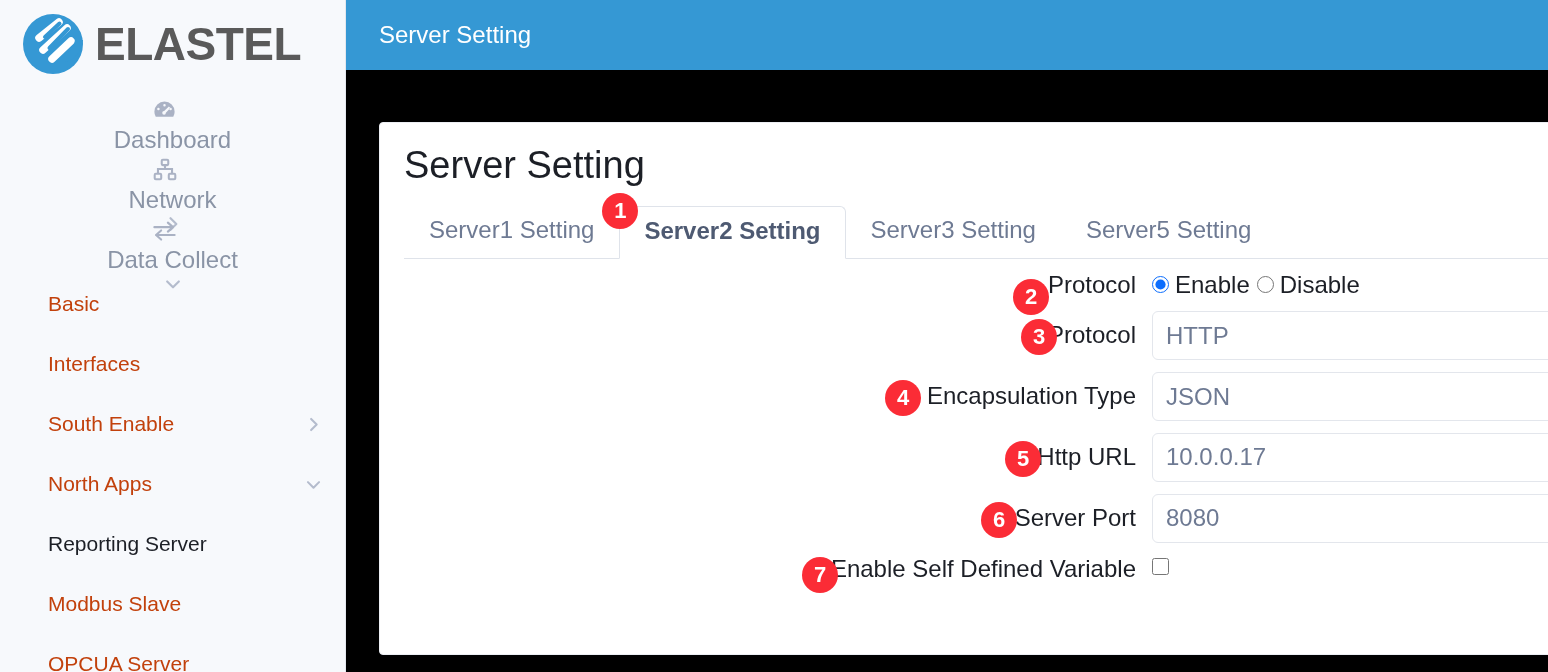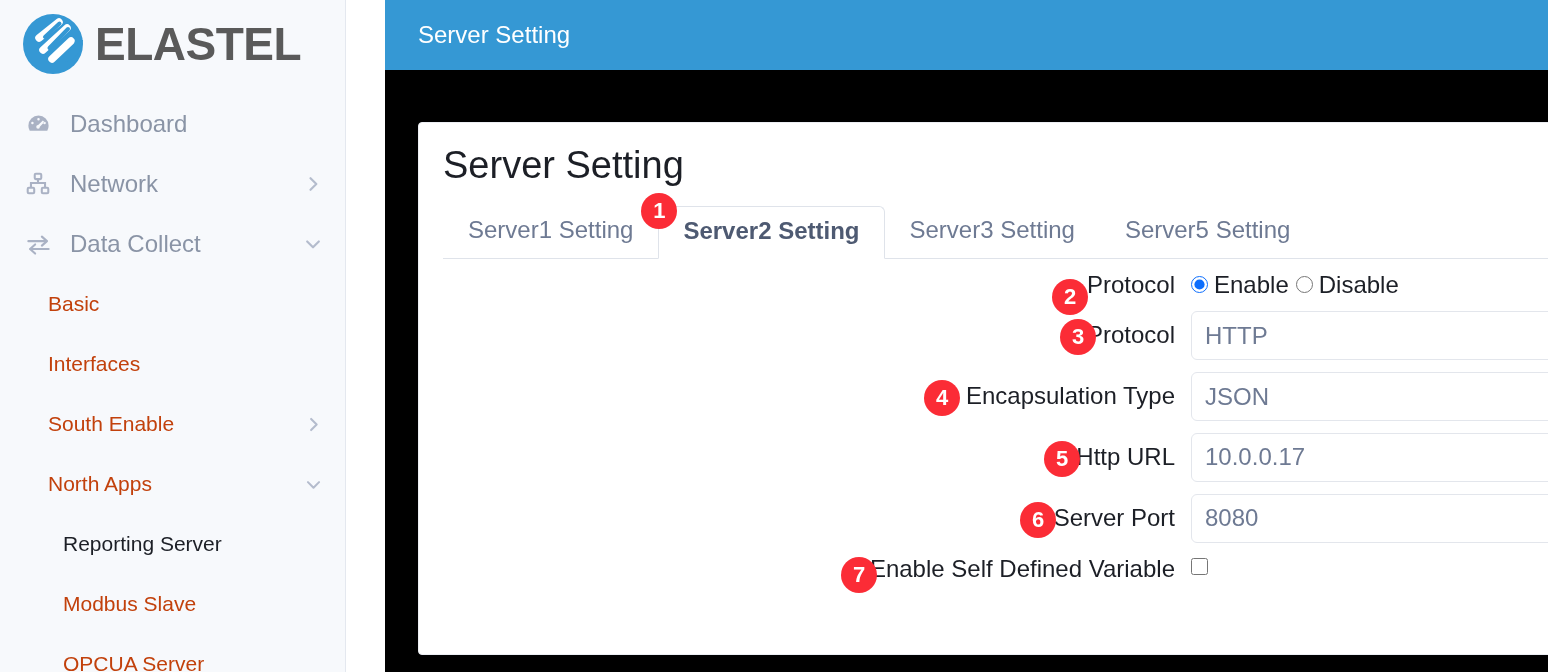--- a/index.html
+++ b/index.html
@@ -9,21 +9,20 @@
     overflow: hidden;
     background: #ffffff;
     font-family: "Liberation Sans", sans-serif;
   }
 
   #app {
     position: relative;
     width: 1548px;
     height: 672px;
     display: flex;
-    gap: 39px;
   }
 
   
   #sidebar {
     width: 346px;
     height: 672px;
     background: #f7f9fc;
     border-right: 1px solid #e4e8ef;
     flex: 0 0 346px;
     position: relative;
@@ -51,20 +50,21 @@
   .nav-item {
     display: flex;
     align-items: center;
     height: 60px;
     padding-left: 22px;
     padding-right: 22px;
     color: #8a94a6;
     font-size: 24px;
     cursor: pointer;
     position: relative;
+    flex-direction: column;
   }
   .nav-item .nv-icon {
     width: 32px; height: 30px;
     flex: 0 0 32px;
     margin-right: 16px;
     display: flex; align-items: center; justify-content: center;
     color: #aab2c4;
   }
   .nav-item .nv-label { flex: 1 1 auto; white-space: nowrap; }
   .nav-item .nv-chev { color: #b4bccd; display: flex; align-items: center; }
@@ -72,21 +72,21 @@
   .nav-sub {
     display: flex;
     align-items: center;
     height: 60px;
     color: #c2410c;
     font-size: 21px;
     cursor: pointer;
     padding-right: 22px;
   }
   .nav-sub.lvl1 { padding-left: 48px; }
-  .nav-sub.lvl2 { padding-left: 63px; }
+  .nav-sub.lvl2 { padding-left: 48px; }
   .nav-sub .nv-label { flex: 1 1 auto; white-space: nowrap; }
   .nav-sub .nv-chev { color: #b4bccd; display: flex; align-items: center; }
   .nav-sub.active { color: #1c1f26; }
 
   
   #main {
     flex: 1 1 auto;
     height: 672px;
     background: #000000;
     position: relative;

